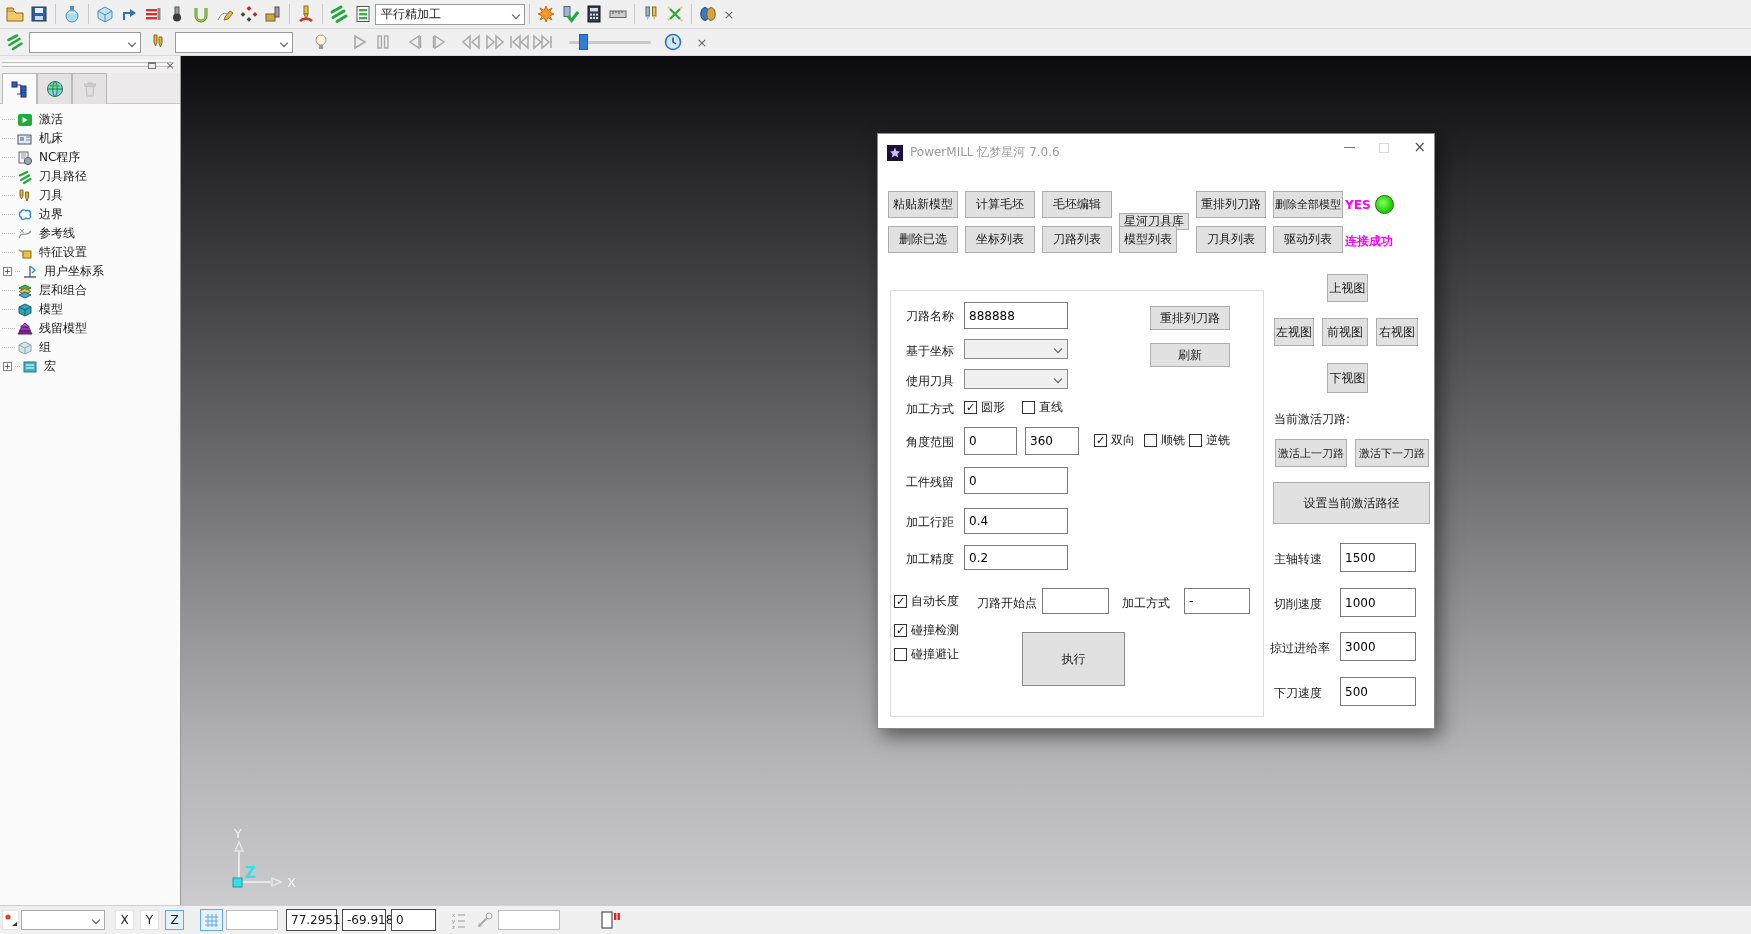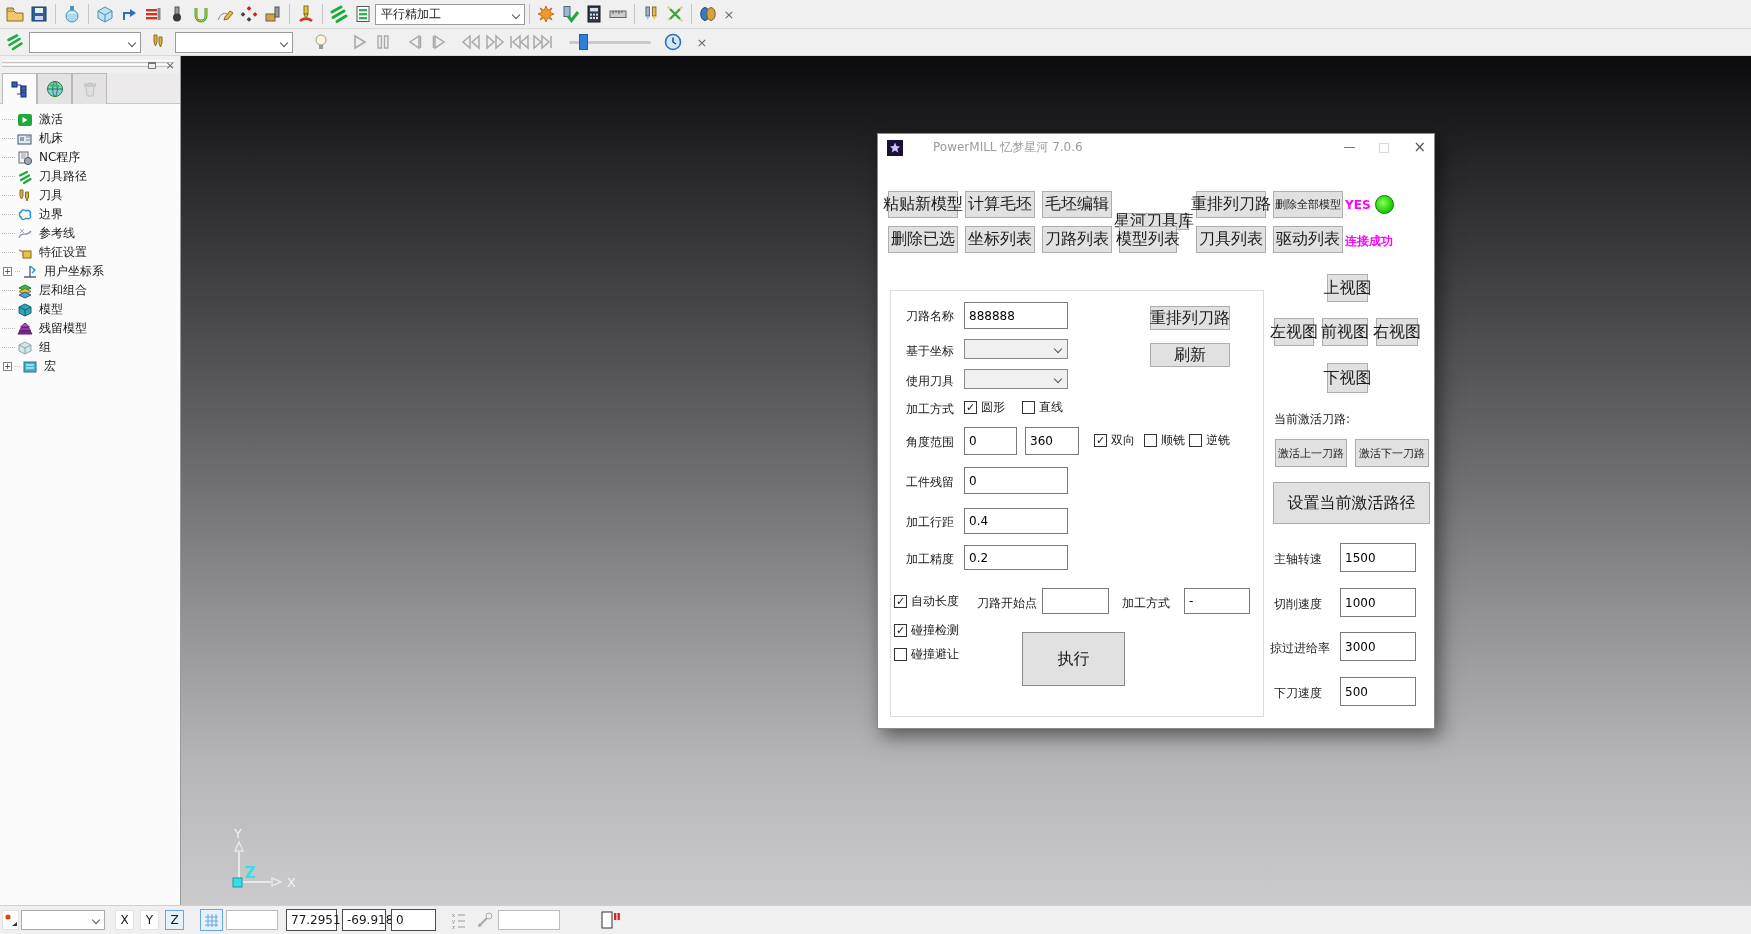--- a/index.html
+++ b/index.html
@@ -48,30 +48,30 @@
 
   .canvas { position:relative; flex:1; height:849px;
     background:linear-gradient(180deg,#0b0b0d 0%,#29292b 14%,#47474a 30%,#6b6b6e 48%,#929295 66%,#b5b5b7 83%,#cbcbcd 100%); }
 
   
   .triad { position:absolute; left:42px; top:772px; width:78px; height:72px; }
 
   
   .dlg { position:absolute; left:696px; top:77px; width:558px; height:596px; background:#fff;
          border:1px solid #8a8a8a; box-shadow:5px 7px 18px rgba(0,0,0,.5); }
-  .dlg-title { position:relative; height:27px; display:flex; align-items:center; padding-left:8px;gap:23px; }
+  .dlg-title { position:relative; height:27px; display:flex; align-items:flex-end; padding-left:8px; }
   .dlg-title .txt { margin-left:7px; color:#9b9b9b; font-size:12px; }
   .wbtns { position:absolute; right:8px; top:0; height:27px; display:flex; align-items:center; gap:24px; }
   .w-min { width:11px; height:1px; background:#777; }
   .w-max { width:10px; height:10px; border:1px solid #d8d8d8; }
   .w-close { font-size:15px; color:#555; line-height:1; }
   .dlg-menu { display:flex; gap:21px; padding:3px 0 5px 8px; }
   .dlg-menu span { cursor:default; }
   .btn { position:absolute; background:#e1e1e1; border:1px solid #adadad; display:flex; align-items:center;
-         justify-content:center; font-size:16px; cursor:default; white-space:nowrap; }
+         justify-content:center; font-size:12px; cursor:default; white-space:nowrap; }
   .mag { color:#f0f; font-weight:bold; font-size:12px; position:absolute; }
   .led { position:absolute; width:19px; height:19px; border-radius:50%;
          background:radial-gradient(circle at 7px 7px,#8aff5a,#22d10a 60%,#14a106); border:1px solid #0d7a04; }
   .tabs { position:absolute; left:12px; top:135px; display:flex; }
   .tab { height:21px; padding:0 9px; display:flex; align-items:center; background:#f0f0f0;
          border:1px solid #d9d9d9; border-bottom:none; margin-right:-1px; font-size:12px; }
   .tab.active { background:#fff; height:23px; margin-top:-2px; border-color:#c0c0c0; position:relative; z-index:2; }
   .tabbox { position:absolute; left:12px; top:156px; width:374px; height:427px; background:#fff; border:1px solid #dcdcdc; }
   .flabel { position:absolute; font-size:12px; white-space:nowrap; }
   .tin { position:absolute; border:1px solid #7a7a7a; background:#fff; font-size:12px; padding:0 4px;

